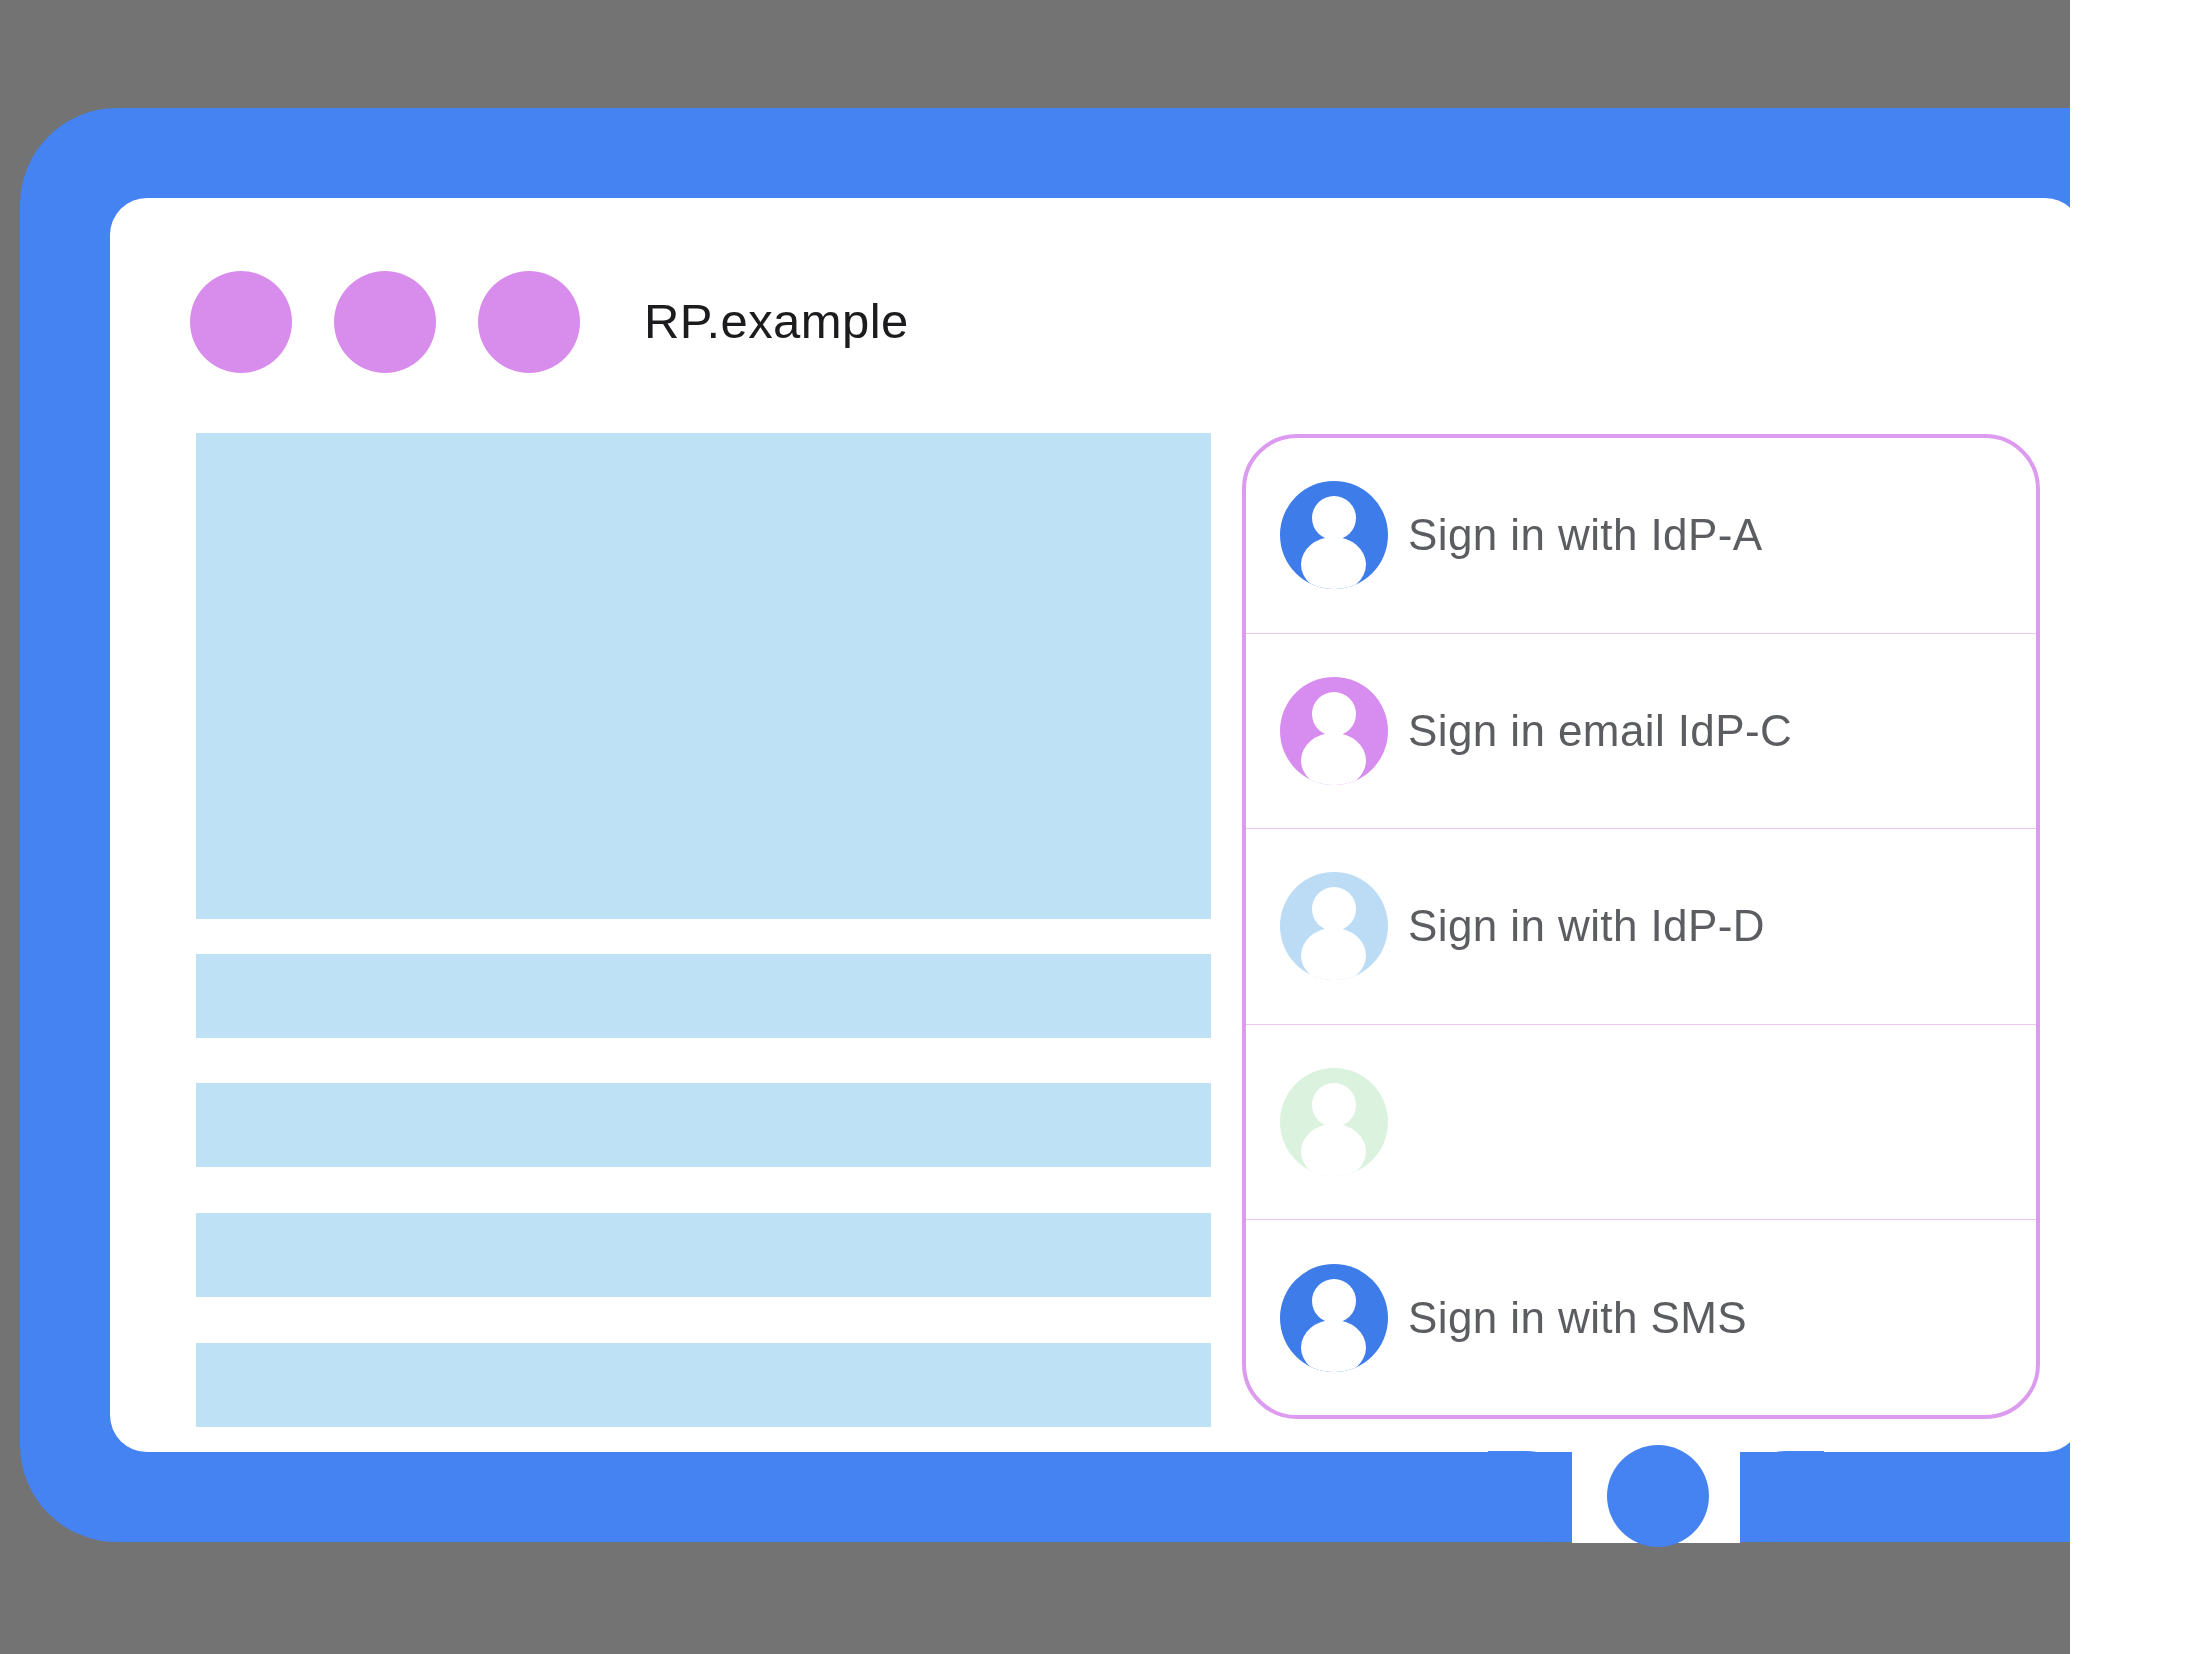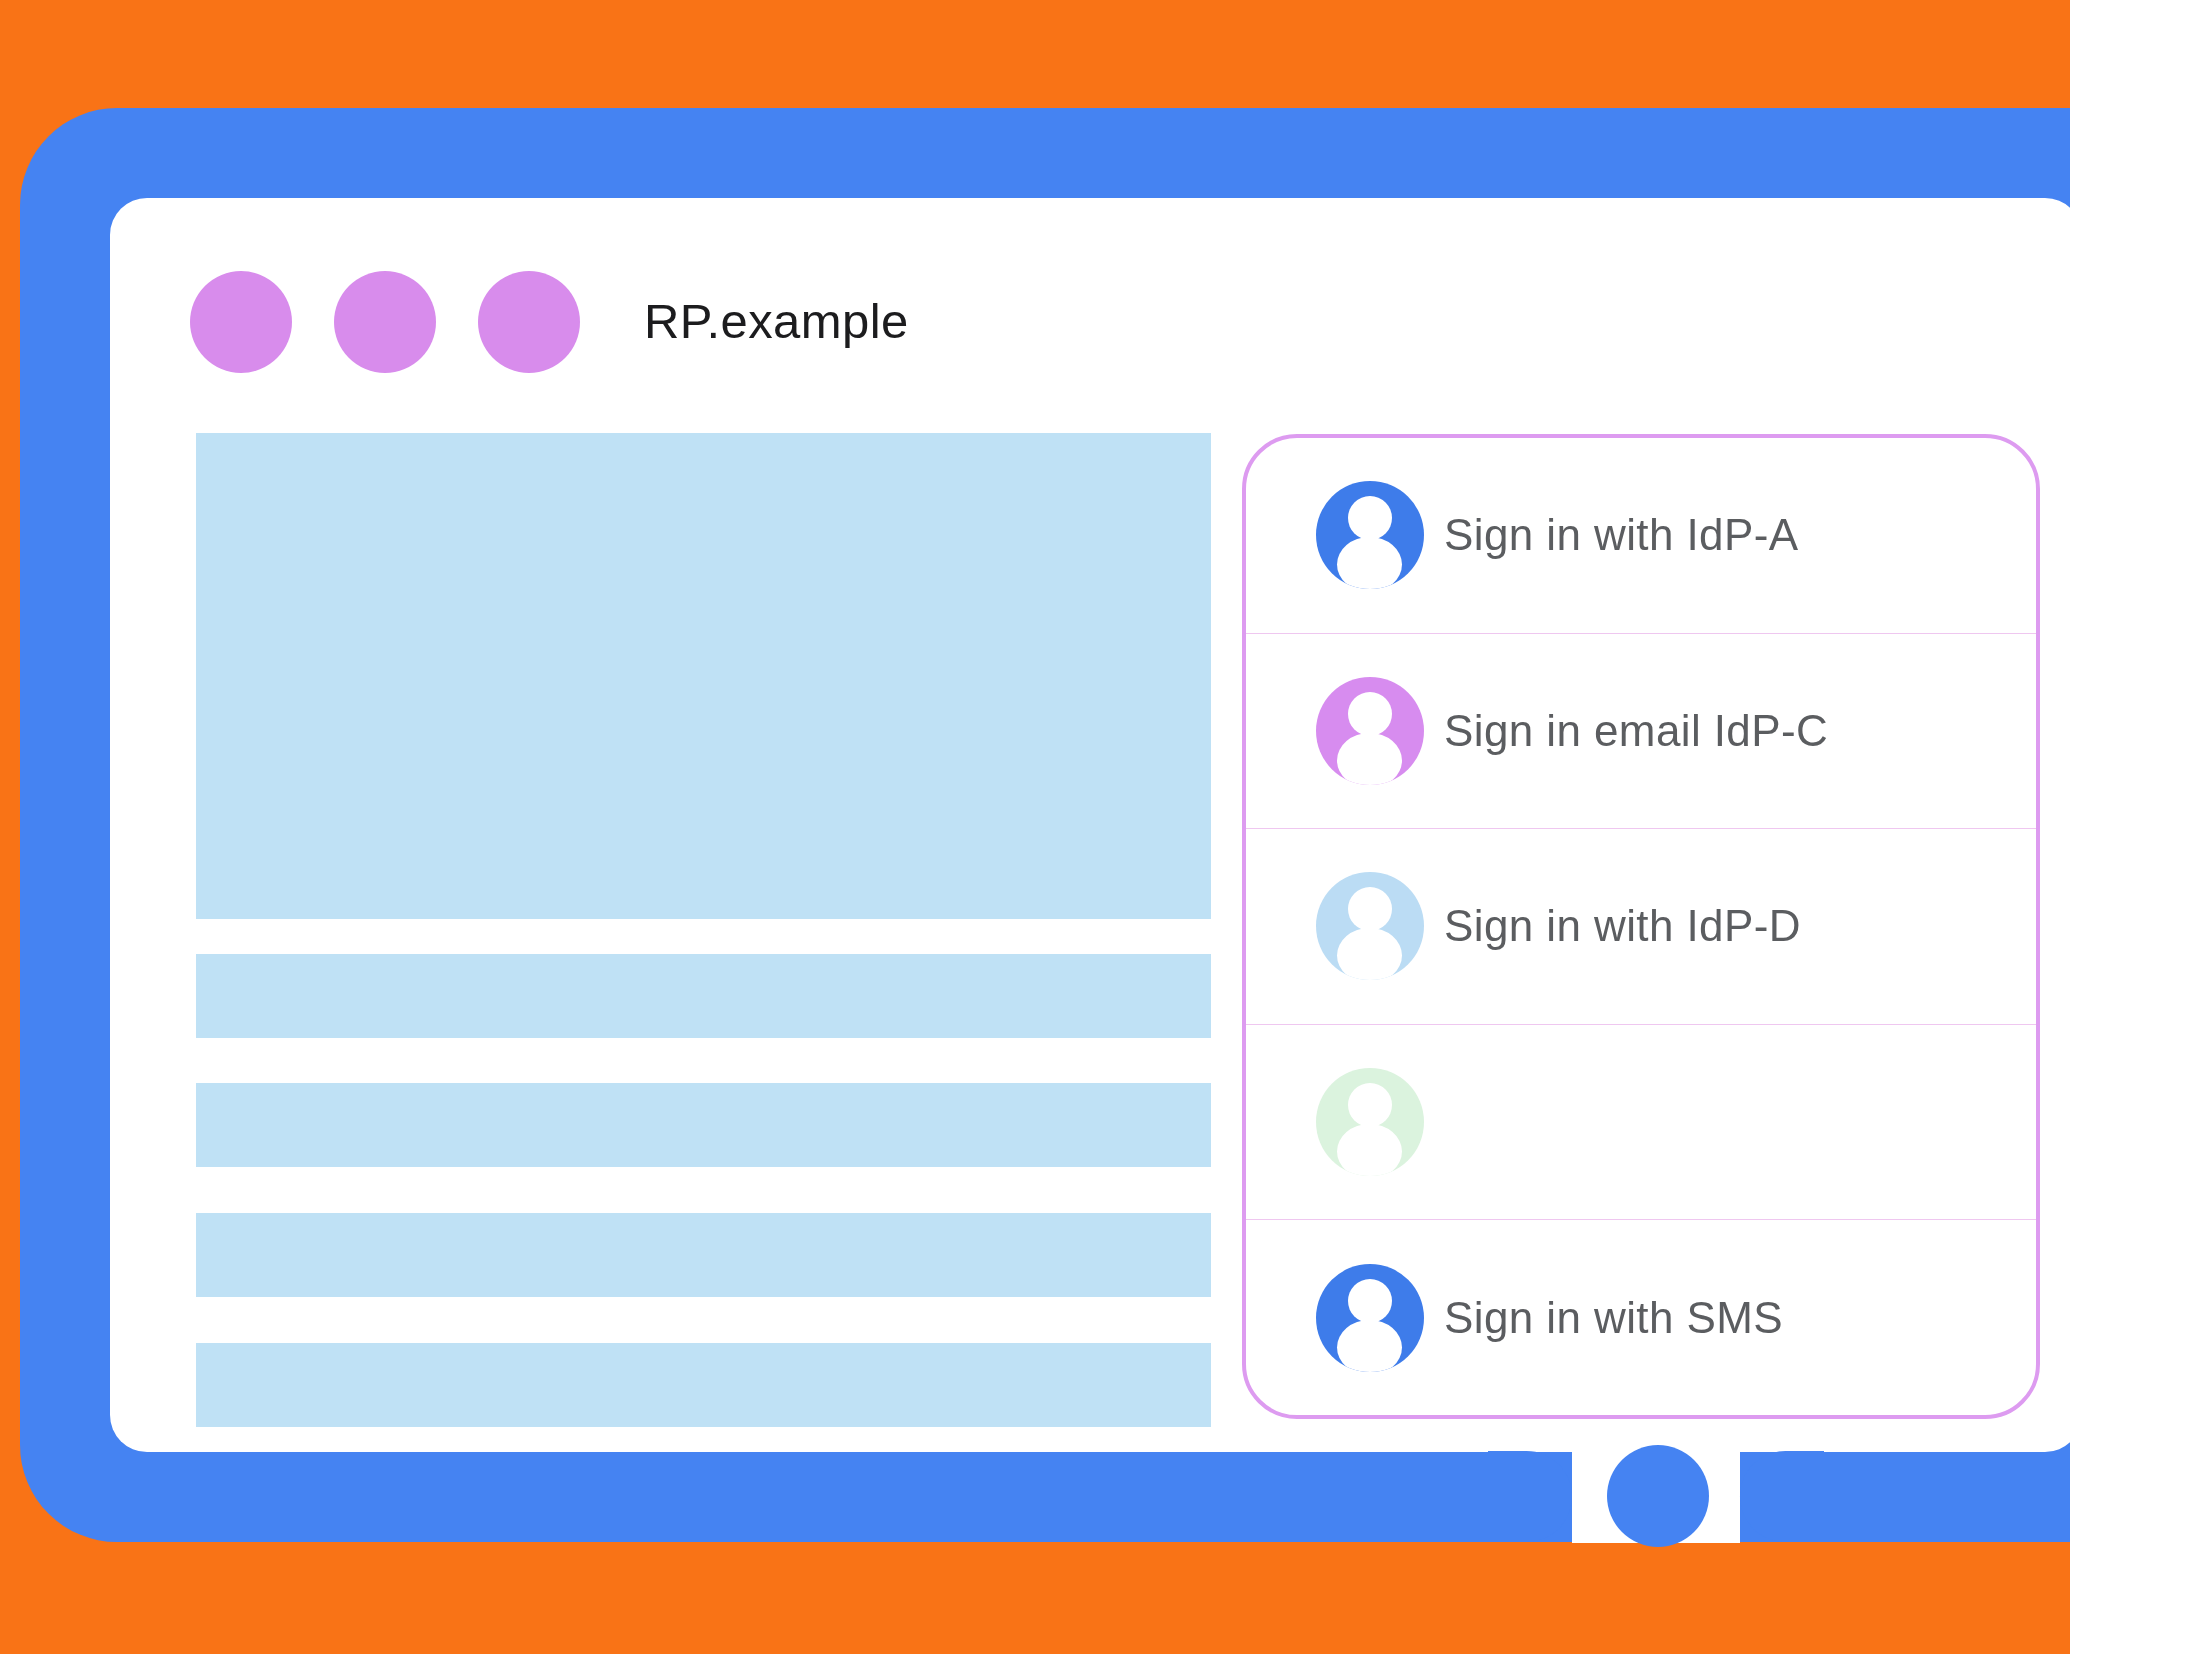--- a/index.html
+++ b/index.html
@@ -1,17 +1,17 @@
 <!DOCTYPE html>
 <html style="font-size:14px"><head>
 <meta charset="utf-8">
 <style>
   html,body{margin:0;padding:0;background:#ffffff;}
   body{font-family:"Liberation Sans", sans-serif;}
-  .stage{position:relative;width:2070px;height:1654px;background:#f97316;overflow:hidden;}
+  .stage{position:relative;width:2070px;height:1654px;background:#737373;overflow:hidden;}
 
   
   .frame{position:absolute;left:20px;top:108px;width:2157px;height:1434px;
          background:#4583F2;border-radius:97px;}
   .screen{position:absolute;left:110px;top:198px;width:1972px;height:1254px;
           background:#ffffff;border-radius:37px;}
 
   
   .home-gap{position:absolute;left:1572px;top:1451px;width:168px;height:92px;background:#ffffff;}
   .cap-left{position:absolute;left:1488px;top:1451px;width:84px;height:91px;
@@ -29,21 +29,21 @@
 
   
   .hero-block{position:absolute;left:196px;top:433px;width:1015px;height:486px;background:#BFE1F5;}
   .text-bar{position:absolute;left:196px;width:1015px;height:84px;background:#BFE1F5;}
   .text-bar.b1{top:954px;} .text-bar.b2{top:1083px;} .text-bar.b3{top:1213px;} .text-bar.b4{top:1343px;}
 
   
   .panel{position:absolute;left:1242px;top:434px;width:798px;height:985px;box-sizing:border-box;
          border:4.4px solid #DD9BF0;border-radius:55px;background:#ffffff;
          display:flex;flex-direction:column;overflow:hidden;}
-  .row{flex:1 1 0;display:flex;align-items:center;padding-left:70px;box-sizing:border-box;}
+  .row{flex:1 1 0;display:flex;align-items:center;padding-left:34px;box-sizing:border-box;}
   .row + .row{border-top:1.8px solid #EFC7F0;}
   .avatar{position:relative;width:108px;height:108px;border-radius:50%;overflow:hidden;flex:0 0 auto;}
   .avatar .head{position:absolute;left:32px;top:15px;width:44px;height:44px;border-radius:50%;background:#ffffff;}
   .avatar .torso{position:absolute;left:21px;top:56px;width:65px;height:55px;border-radius:50%;background:#ffffff;}
   .row .label{margin-left:20px;font-size:44px;color:#5B5D60;letter-spacing:0.4px;white-space:nowrap;}
 </style>
 </head>
 <body>
 
 <div class="stage">

